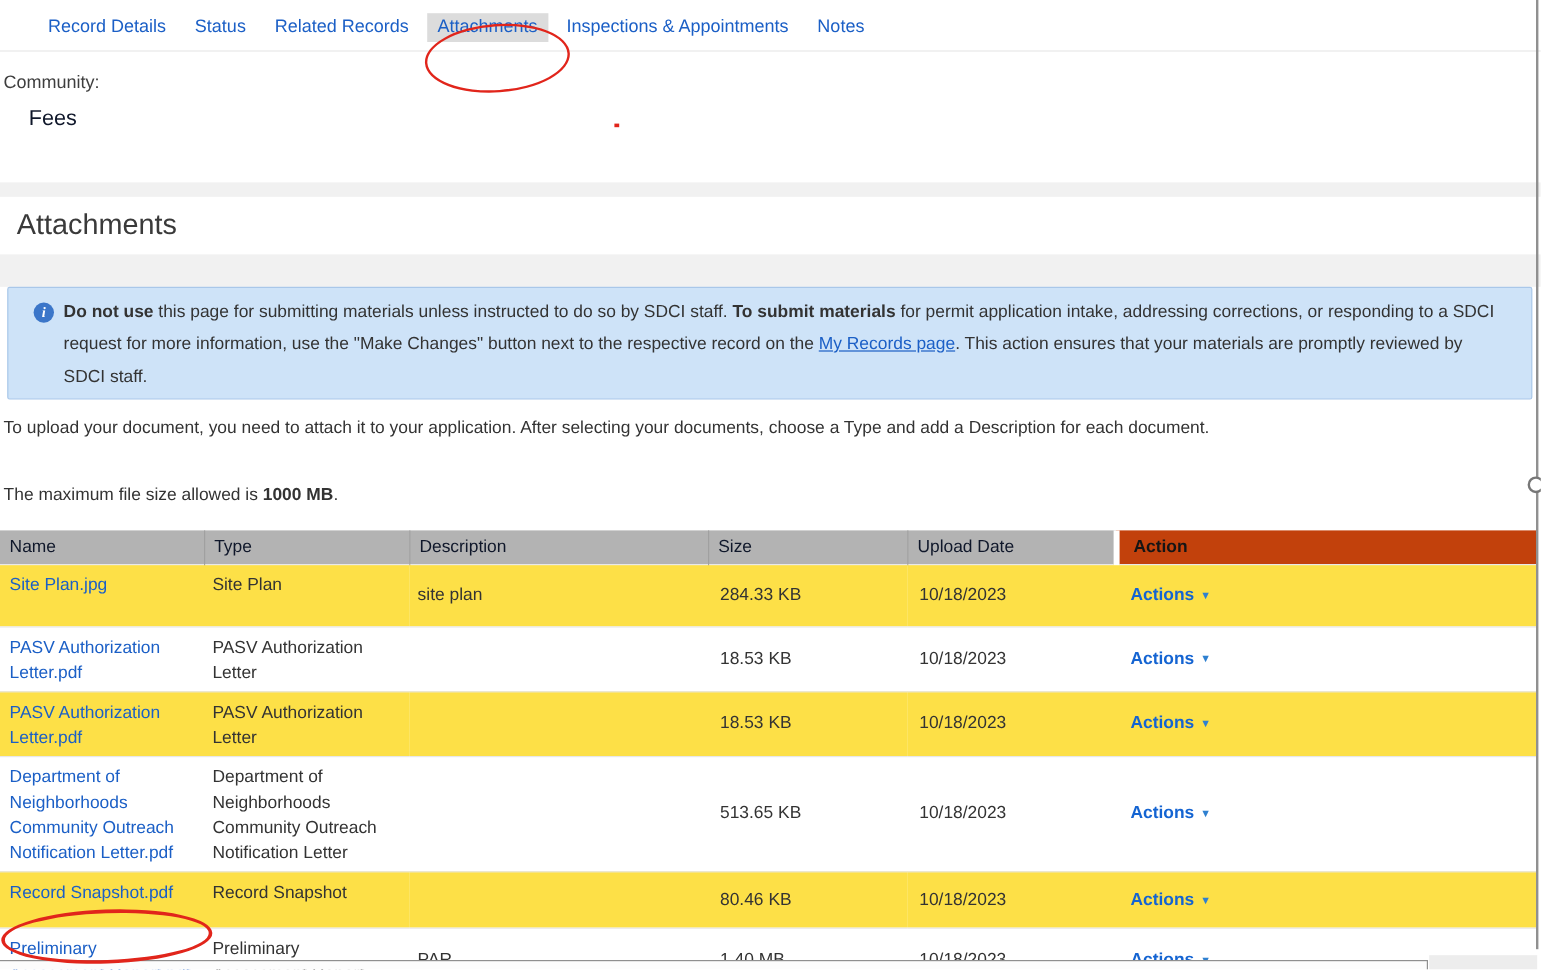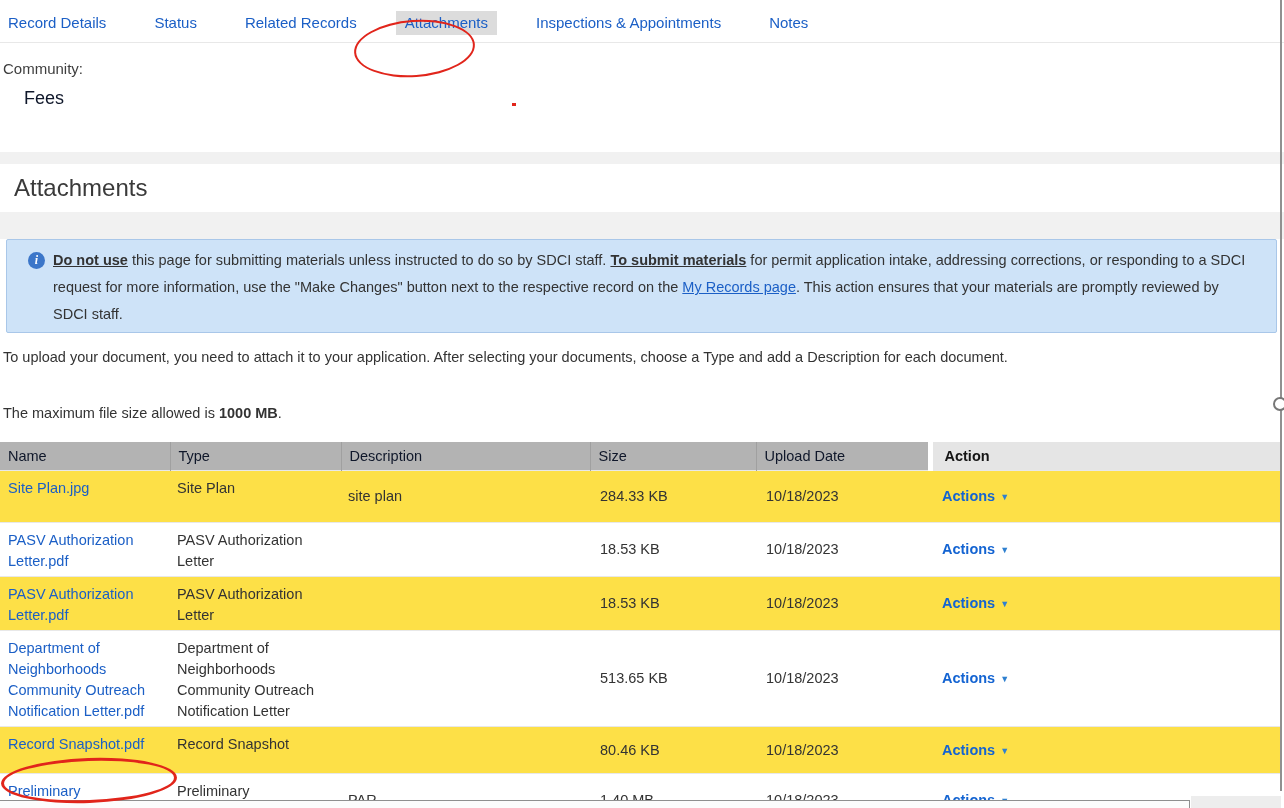--- a/index.html
+++ b/index.html
@@ -5,21 +5,21 @@
   * { box-sizing: border-box; }
   html, body { margin: 0; padding: 0; }
   #screen {
     position: relative; width: 1284px; height: 808px; overflow: hidden;
     background: #ffffff; font-family: "Liberation Sans", sans-serif; color: #333;
   }
 
   
   .top-section { height: 141px; position: relative; }
   .section-label { font-size: 15px; color: #3e3e3e; padding: 8px 0 0 3px; line-height: 16px; }
-  .tab-row { display: flex; align-items: center; column-gap: 48px; padding-left: 8px; margin-top: 11px; height: 24px; }
+  .tab-row { display: flex; align-items: center; column-gap: 24px; padding-left: 40px; margin-top: 11px; height: 24px; }
   .tab { font-size: 15px; color: #1b5fc6; line-height: 24px; cursor: pointer; white-space: nowrap; }
   .tab.active { background: #dcdcdc; padding: 0 9px; margin: 0 -9px; }
   .tab-divider { border-top: 1px solid #e8e8e8; margin-top: 7px; }
   .payments-label { margin-top: 10px; }
   .fees-link { display: inline-block; margin: 11px 0 0 24px; font-size: 18px; color: #0f172a; cursor: pointer; }
 
   
   .gray-band-thin { height: 12px; background: #f1f1f1; }
   .title-row { height: 48px; }
   .page-title { font-size: 24px; color: #3a3a3a; padding: 9px 0 0 14px; line-height: 30px; }
@@ -29,38 +29,38 @@
   .alert {
     margin: 0 7px 0 6px; height: 94px; background: #cee3f8; border: 1px solid #a9c7e9;
     border-radius: 2px; padding: 7px 20px 0 46px; position: relative;
     font-size: 14.5px; line-height: 27px; color: #333;
   }
   .info-icon {
     position: absolute; left: 21px; top: 12px; width: 17px; height: 17px; border-radius: 50%;
     background: #3b76c9; color: #fff; font-size: 12px; font-weight: bold; font-style: italic;
     text-align: center; line-height: 17px; font-family: "Liberation Serif", serif;
   }
-  .alert b { font-weight: bold; text-decoration: underline; }
+  .alert b { font-weight: bold; }
   .alert .my-records-link { color: #1b5fc6; font-weight: normal; text-decoration: underline; cursor: pointer; }
 
   
   .para { font-size: 14.5px; color: #333; line-height: 15px; padding-left: 3px; }
   .para-upload { margin-top: 17px; }
   .para-max { margin-top: 41px; }
   .para b { font-weight: bold; }
 
   
   table.attachments { margin-top: 21px; width: 1281px; border-collapse: collapse; table-layout: fixed; }
   thead th {
     height: 28px; background: #b3b3b3; color: #0f172a; font-size: 14.5px; font-weight: normal;
     text-align: left; padding: 0 0 0 8px; border-left: 1px solid #a0a0a0;
   }
   thead th:first-child { border-left: none; }
   thead th.th-action {
-    background: #e5e5e5; color: #151515; font-weight: bold; border-left: 5px solid #ffffff; padding-left: 12px;
+    background: #c2410c; color: #151515; font-weight: bold; border-left: 5px solid #ffffff; padding-left: 12px;
   }
   tbody tr { border-top: 1px solid #e8e8e8; }
   tbody tr.alt { background: #fde047; }
   tbody td { font-size: 14.5px; color: #333; }
   td.c-name { vertical-align: top; padding: 7px 10px 4px 8px; line-height: 21px; }
   td.c-type { vertical-align: top; padding: 7px 16px 4px 7px; line-height: 21px; }
   td.c-desc { vertical-align: middle; padding-left: 7px; }
   td.c-size { vertical-align: middle; padding-left: 10px; }
   td.c-date { vertical-align: middle; padding-left: 10px; }
   td.c-action { vertical-align: middle; padding-left: 12px; }

